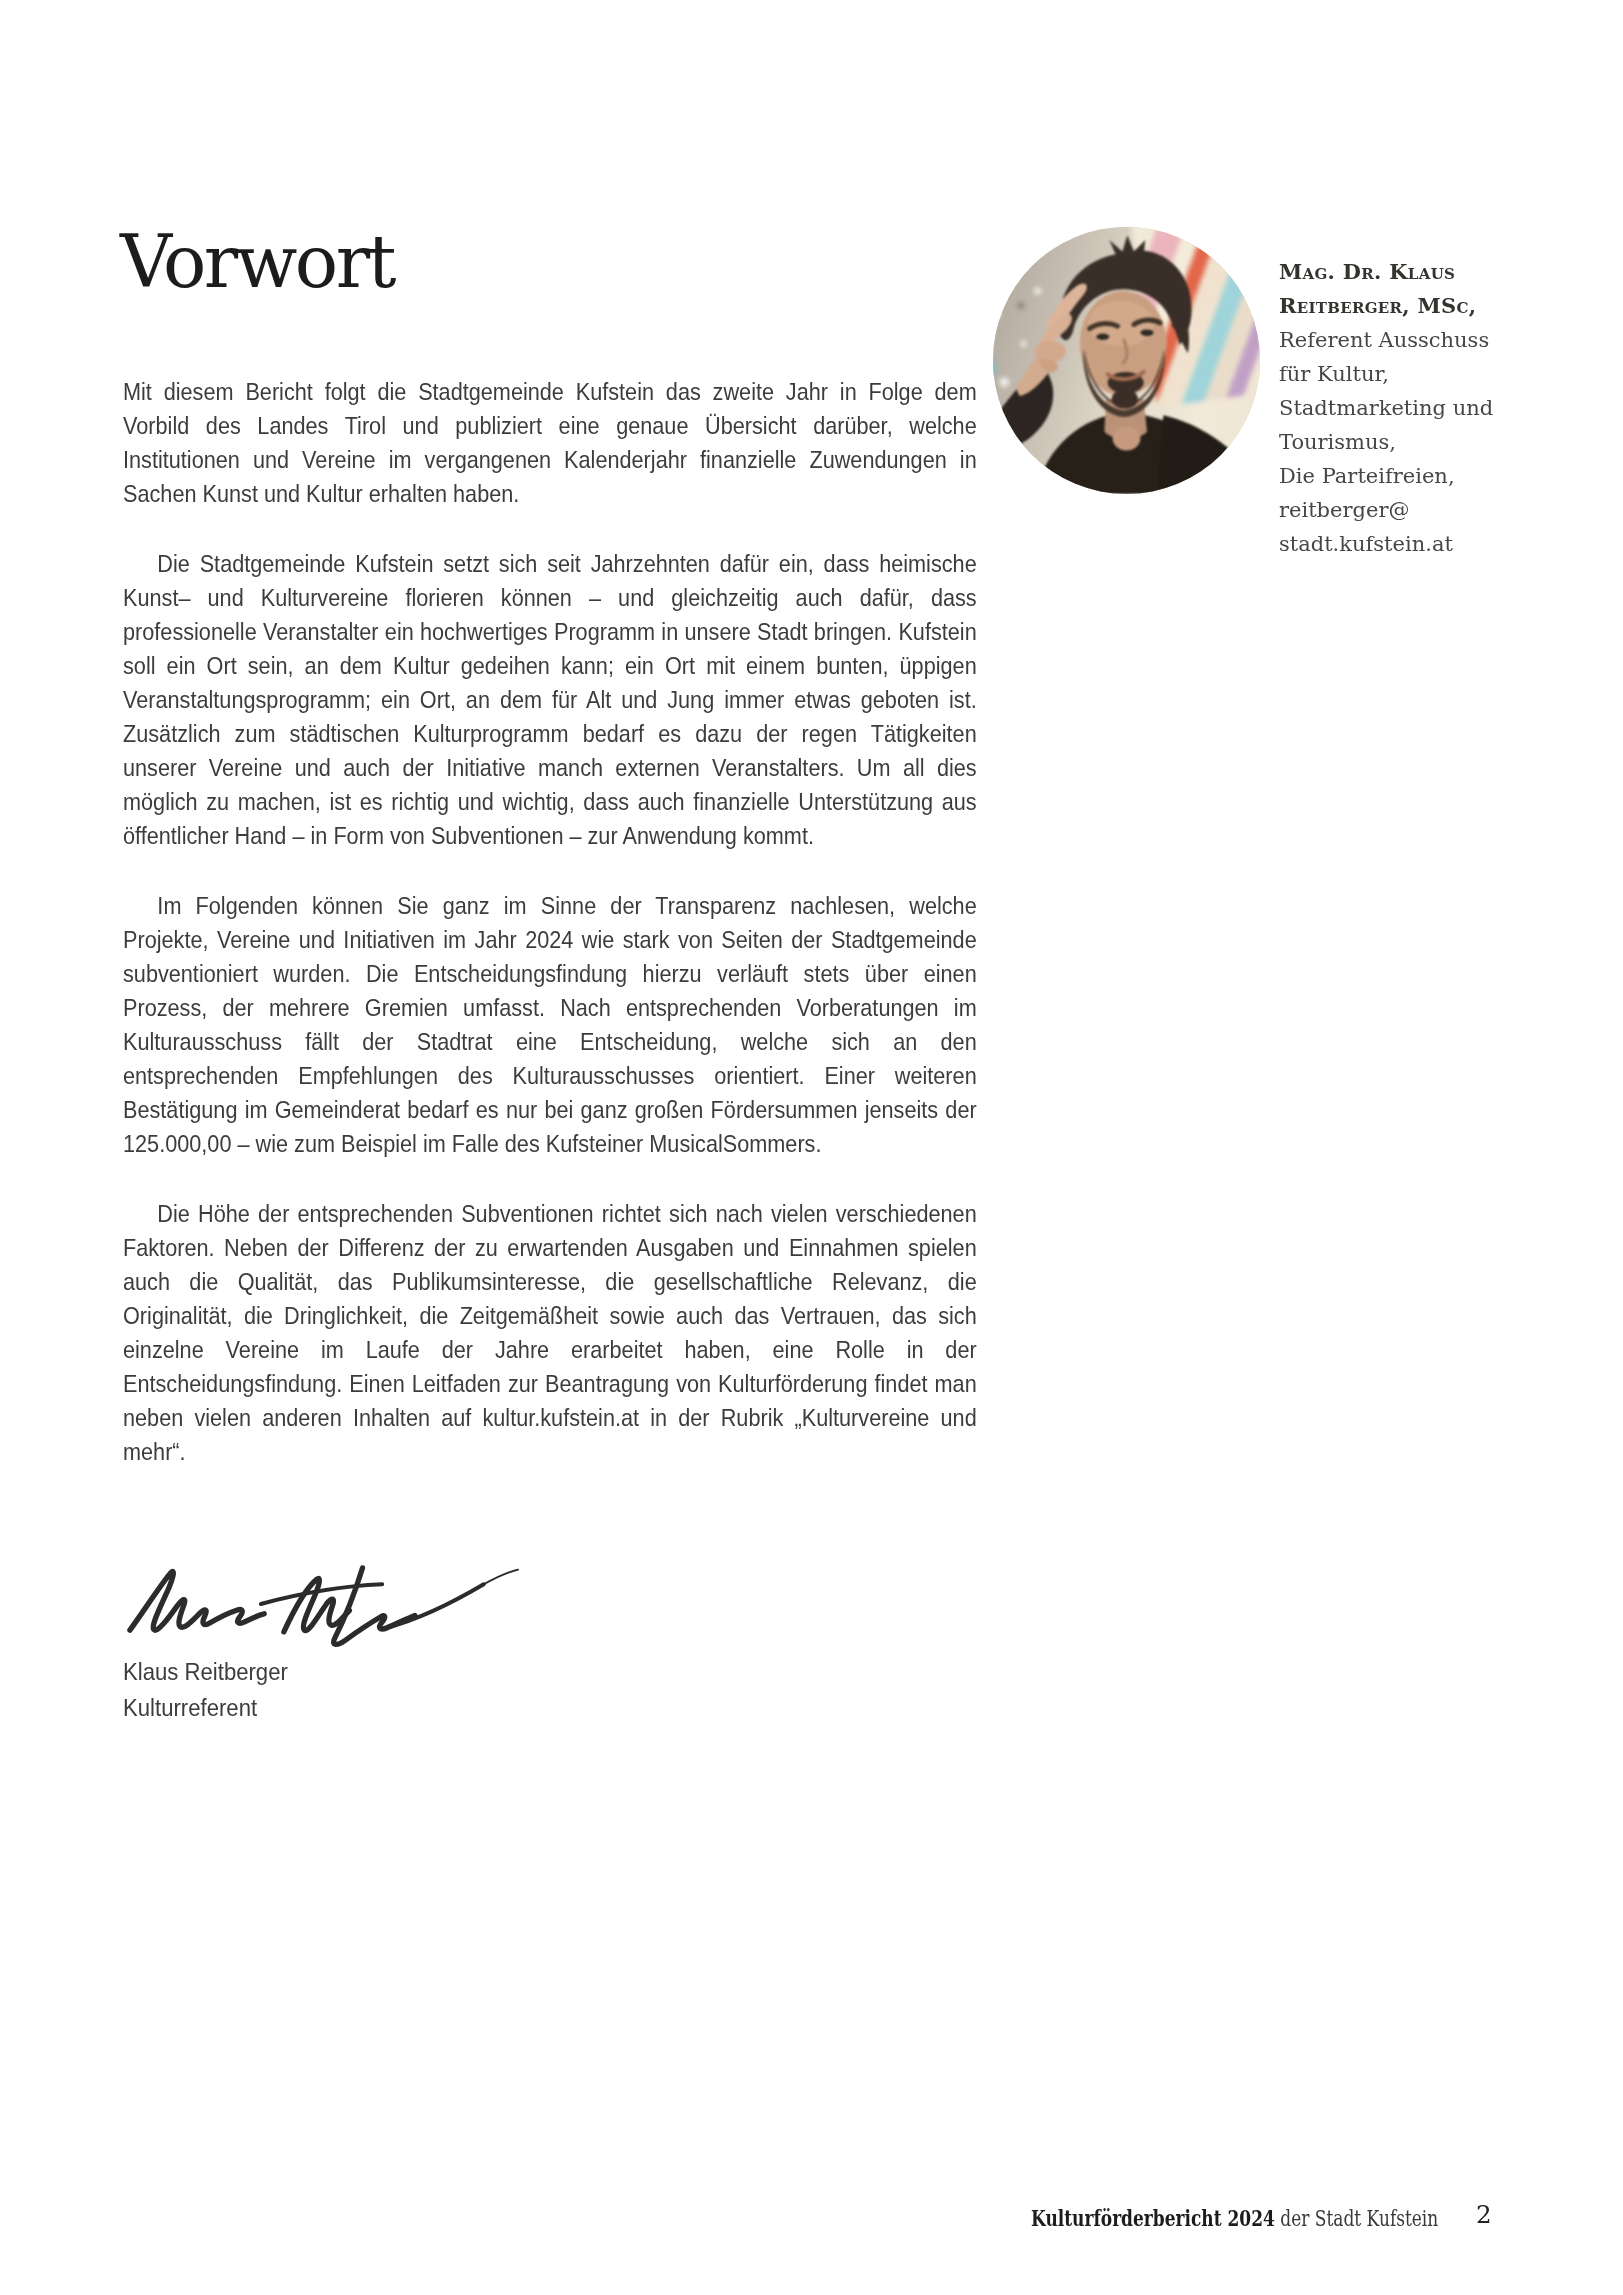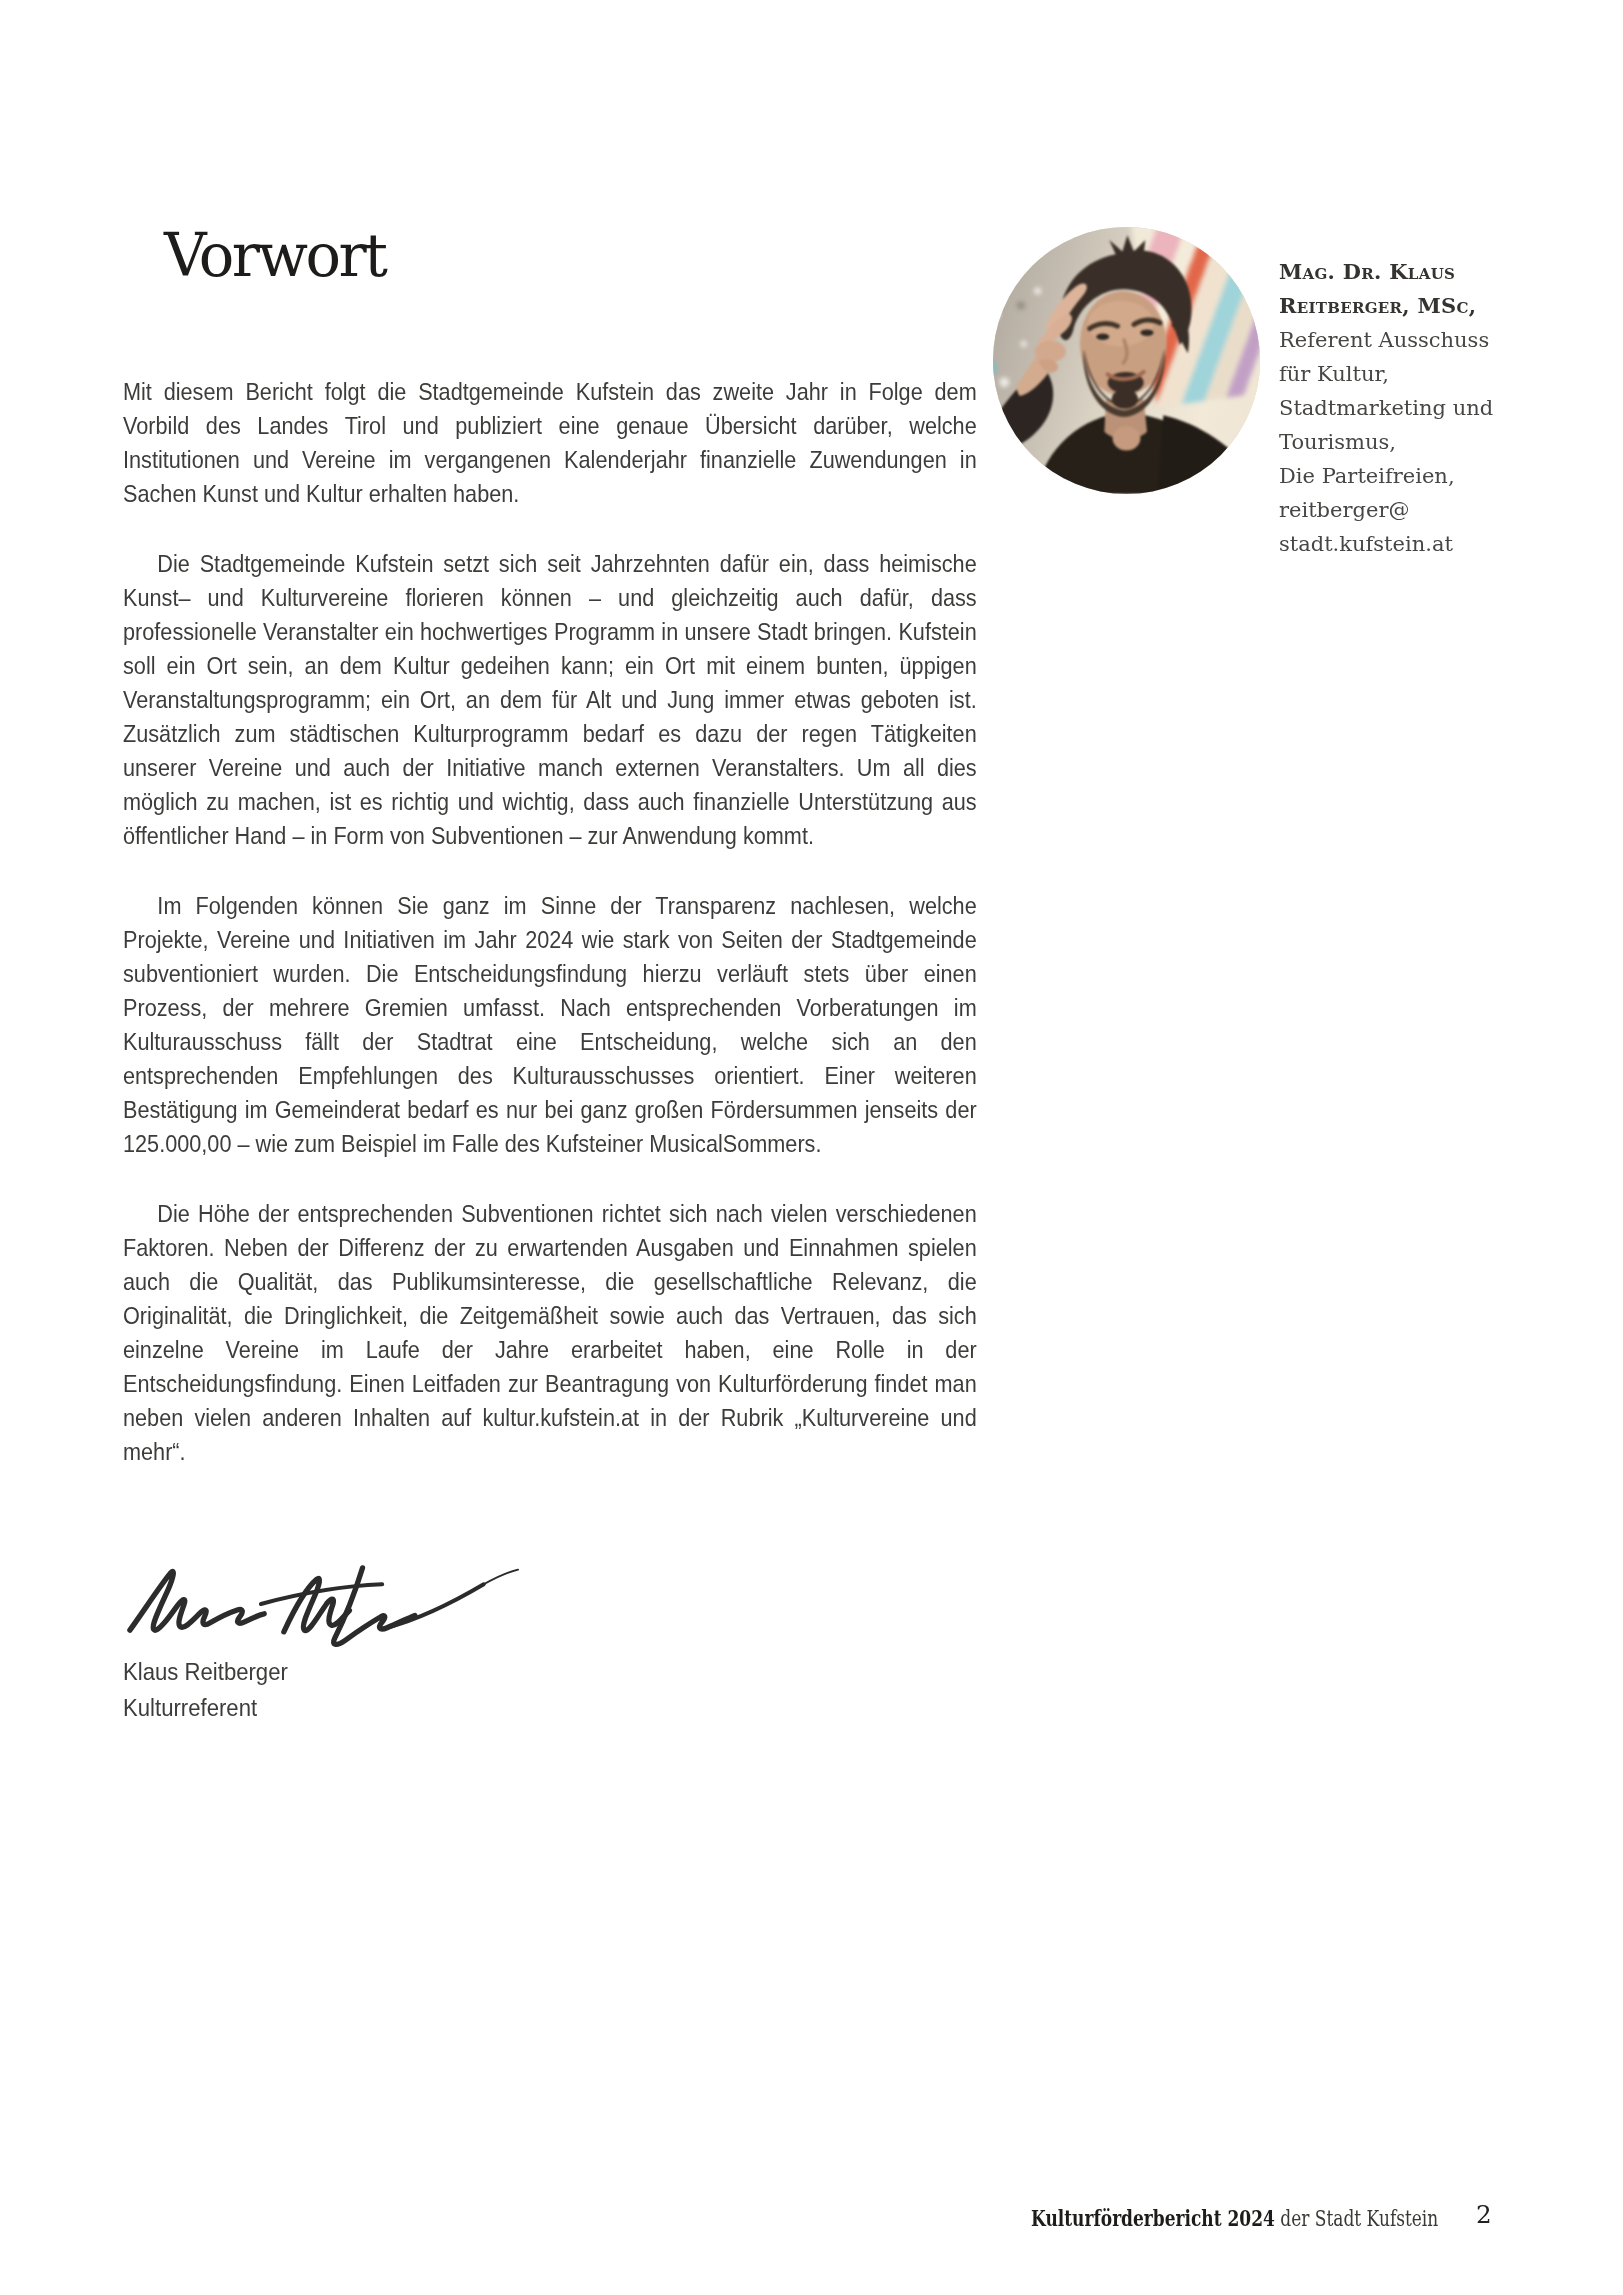--- a/index.html
+++ b/index.html
@@ -2,22 +2,22 @@
 <html lang="de" style="font-size:13px"><head>
 <meta charset="utf-8">
 <style>
   html,body{margin:0;padding:0;background:#ffffff;}
   body{width:1623px;height:2295px;position:relative;overflow:hidden;
        font-family:"Liberation Sans",sans-serif;-webkit-font-smoothing:antialiased;}
   .page{position:absolute;inset:0;background:#ffffff;}
 
   
   .doc-title{position:absolute;left:120px;top:226px;
-    font-family:"DejaVu Serif",serif;font-size:59px;line-height:1;
-    letter-spacing:-2.5px;color:#1d1c1a;font-weight:500;margin-left:44px;}
+    font-family:"DejaVu Serif",serif;font-size:72px;line-height:1;
+    letter-spacing:-2.5px;color:#1d1c1a;font-weight:500;}
 
   
   .body-col{position:absolute;left:123px;top:375px;width:969px;
     transform:scaleX(0.881);transform-origin:left top;
     font-size:24.6px;line-height:34px;color:#3c3c3b;text-align:justify;}
   .body-col p{margin:0 0 36px 0;}
   .body-col p.indent{text-indent:39px;}
 
   
   .photo{position:absolute;left:993px;top:227px;width:267px;height:267px;

